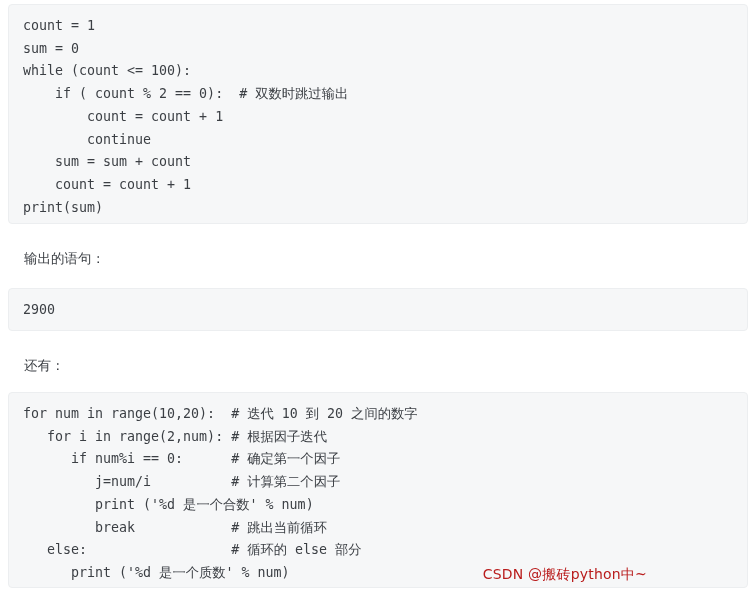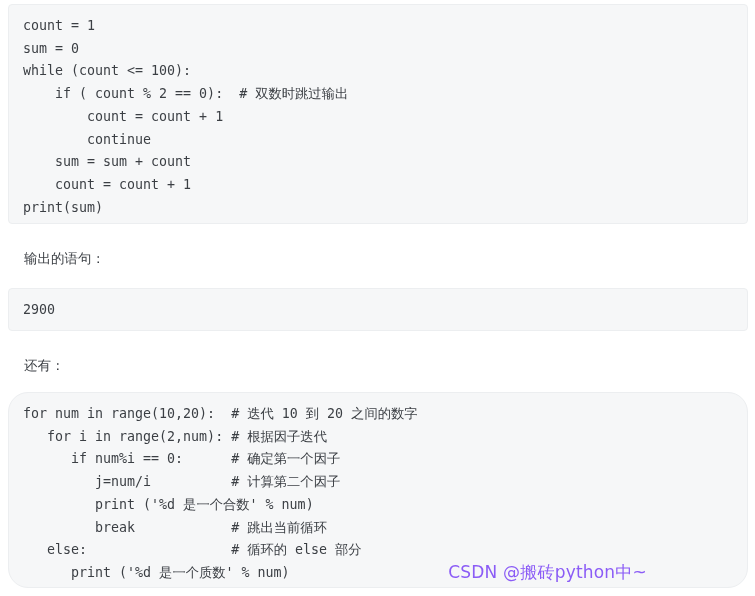--- a/index.html
+++ b/index.html
@@ -40,21 +40,21 @@
     font-family: "DejaVu Sans Mono", "Liberation Mono", monospace;
     font-size: 13.3px;
     line-height: 22.7px;
     color: #3b3f44;
     white-space: pre;
     tab-size: 4;
   }
 
   #code-block-1 { top: 4px;   height: 220px; }
   #code-block-2 { top: 288px; height: 43px; padding-top: 10px; }
-  #code-block-3 { top: 392px; height: 196px; border-radius: 20px; }
+  #code-block-3 { top: 392px; height: 196px; }
 
   #code-block-2 pre { font-size: 13.3px; line-height: 22px; }
 
   
   .para {
     position: absolute;
     left: 8px;
     font-size: 13.5px;
     line-height: 20px;
     color: #3b3f44;
@@ -63,22 +63,22 @@
     margin-left: 16px;
   }
   #label-output { top: 248px; }
   #label-more   { top: 355px; }
 
   
   #watermark {
     position: absolute;
     right: 8px;
     bottom: 12px;
-    font-size: 17px;
-    color: #8b5cf6;
+    font-size: 14px;
+    color: #b91c1c;
     font-family: "DejaVu Sans", "Liberation Sans", sans-serif;
     white-space: pre;
     letter-spacing: 0.2px;
   }
 </style>
 </head>
 <body>
 
 <div class="page">
 

